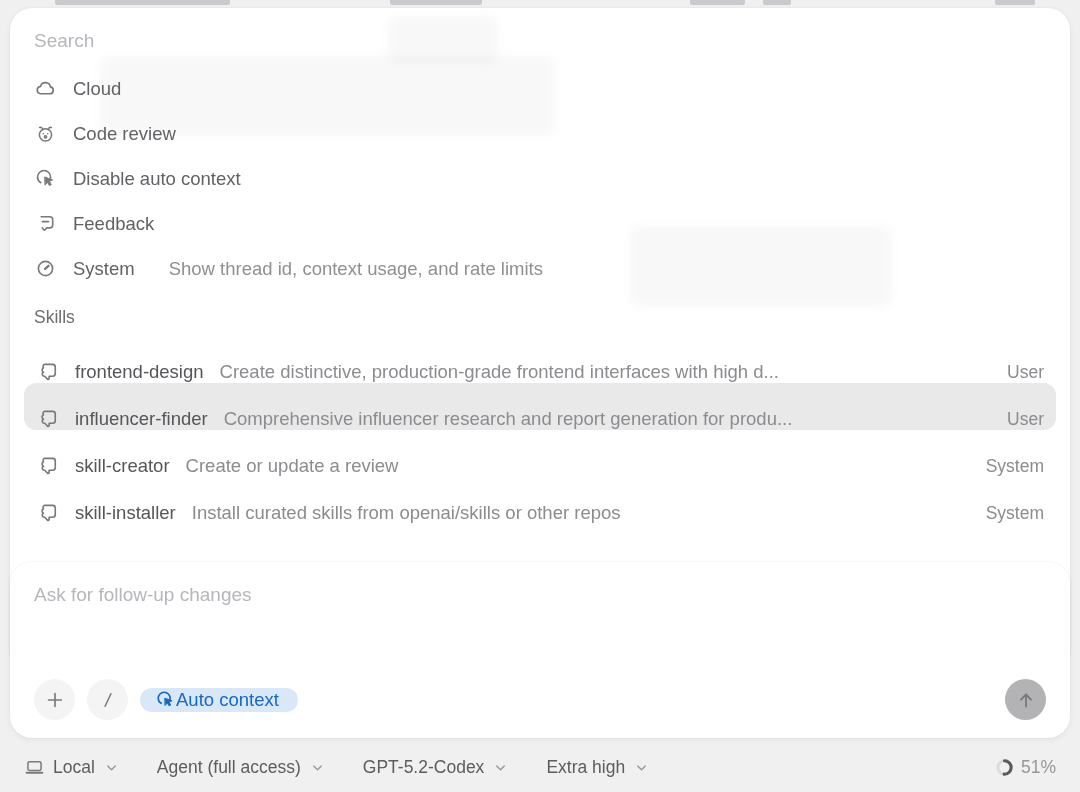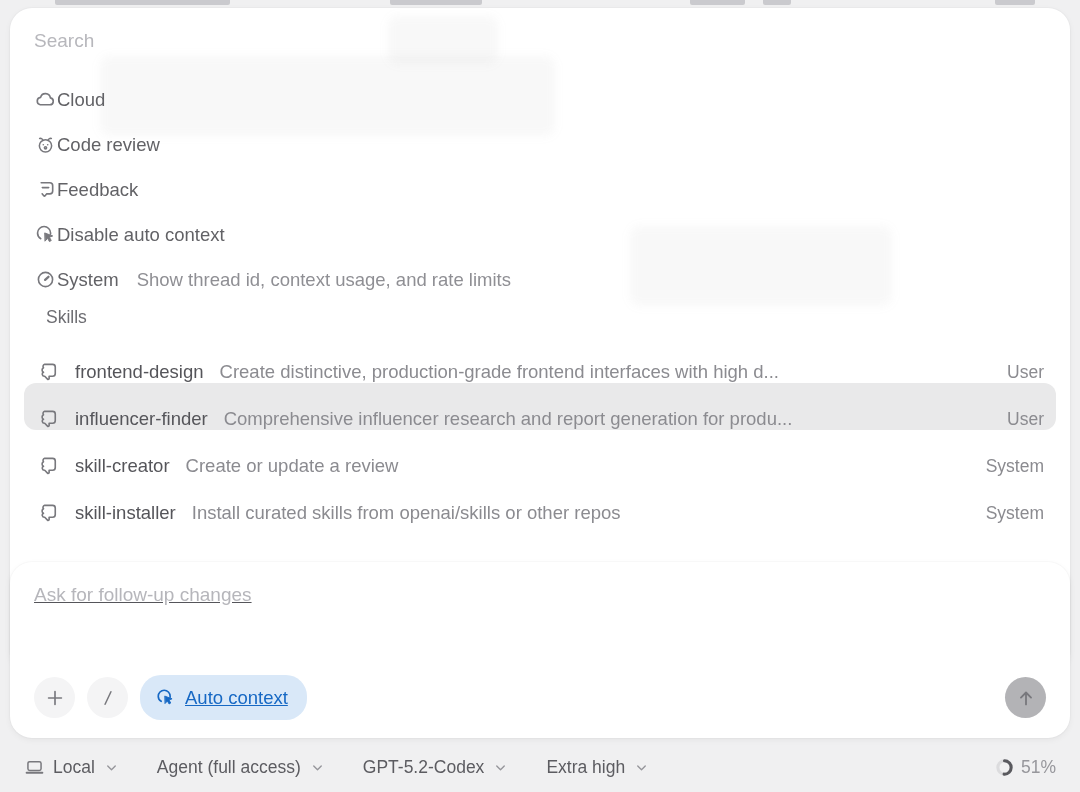--- a/index.html
+++ b/index.html
@@ -25,58 +25,57 @@
 
   .search-row { position:relative; z-index:1; padding:8px 0 4px; }
   .search-input {
     border:none; outline:none; width:100%;
     font:19px "Liberation Sans","DejaVu Sans",sans-serif;
     color:#55555a; background:transparent;
   }
   .search-input::placeholder { color:#b7b7bc; }
 
   .menu { position:relative; z-index:1; margin-top:10px; }
-  .menu-row { display:flex; align-items:flex-end; height:45px; cursor:default; }
+  .menu-row { display:flex; align-items:center; height:45px; gap:16px; cursor:default; }
   .menu-row .label { font-size:18.5px; color:#626266; }
   .menu-row .desc  { font-size:18.5px; color:#8f8f94; margin-left:18px; }
   .icon { flex:0 0 auto; display:flex; align-items:center; justify-content:center; color:#78787d; }
   .icon svg { display:block; }
 
-  .section-header { position:relative; z-index:1; font-size:17.5px; color:#6d6d72; margin:16px 12px 8px; }
+  .section-header { position:relative; z-index:1; font-size:17.5px; color:#6d6d72; margin:16px 0 8px; }
 
   .skill-row {
     position:relative; z-index:1;
     display:flex; align-items:flex-end; height:47px; gap:16px;
     margin:0 -10px; padding:0 12px; border-radius:12px; cursor:default;
   }
   .skill-row.selected { background:#e9e9ea; }
   .skill-row .name { font-size:18.5px; color:#55555a; white-space:nowrap; }
   .skill-row .desc { font-size:18.5px; color:#8b8b90; white-space:nowrap; overflow:hidden; text-overflow:ellipsis; flex:1 1 auto; }
   .skill-row .badge { font-size:17.5px; color:#8b8b90; margin-left:18px; flex:0 0 auto; }
 
   #composer { top:562px; height:176px; padding:22px 24px 18px; display:flex; flex-direction:column; }
   .composer-input {
     border:none; outline:none; width:100%; resize:none;
     font:19px "Liberation Sans","DejaVu Sans",sans-serif;
-    color:#55555a; background:transparent; flex:1 1 auto;text-decoration:underline;
+    color:#55555a; background:transparent; flex:1 1 auto;
   }
   .composer-input::placeholder { color:#b6b6bb; }
   .composer-toolbar { display:flex; align-items:center; gap:12px; }
   .round-btn {
     width:41px; height:41px; border-radius:50%;
     background:#f4f4f5; border:none; cursor:pointer;
     display:flex; align-items:center; justify-content:center;
     color:#6b6b6f; font:22px "Liberation Sans",sans-serif;
   }
   .pill-btn {
-    height:45px; border-radius:21px; border:none; cursor:pointer;
+    height:24px; border-radius:21px; border:none; cursor:pointer;
     background:#d9e8f8; color:#1668c4;
-    display:flex; align-items:center; gap:9px; padding:0 19px 0 15px;
+    display:flex; align-items:center; padding:0 19px 0 15px;
     font:500 18.5px "Liberation Sans","DejaVu Sans",sans-serif;
-    text-decoration:underline;
   }
   .send-btn {
     margin-left:auto; width:41px; height:41px; border-radius:50%;
     background:#b3b3b6; border:none; cursor:pointer; color:#ffffff;
     display:flex; align-items:center; justify-content:center;
   }
 
   #status-bar {
     position:absolute; left:0; right:0; top:738px; height:58px;
     display:flex; align-items:center; padding:0 24px; gap:0;
@@ -124,35 +123,35 @@
           <circle cx="14.3" cy="12.3" r="0.85" fill="currentColor" stroke="none"></circle>
           <circle cx="12" cy="15.4" r="1.15"></circle>
         </svg>
       </span>
       <span class="label">Code review</span>
     </div>
 
     <div class="menu-row">
       <span class="icon">
         <svg width="23" height="23" viewBox="0 0 24 24" fill="none" stroke="currentColor" stroke-width="1.7" stroke-linecap="round" stroke-linejoin="round">
+          <circle cx="10.5" cy="10.5" r="6.8" pathLength="100" stroke-dasharray="3 30 67"></circle>
+          <path d="M11.5 10.5l8 3-3.4 1.4 1.9 3.4-1.9 1.1-1.9-3.4-2.5 2.7z" fill="currentColor" stroke="currentColor" stroke-width="1"></path>
+        </svg>
+      </span>
+      <span class="label">Disable auto context</span>
+    </div>
+
+    <div class="menu-row">
+      <span class="icon">
+        <svg width="23" height="23" viewBox="0 0 24 24" fill="none" stroke="currentColor" stroke-width="1.7" stroke-linecap="round" stroke-linejoin="round">
           <path d="M7.5 5h9a3 3 0 0 1 3 3v5.5a3 3 0 0 1-3 3h-3.2l-1.9 2.2a.6.6 0 0 1-1 0l-1.9-2.2h-.... 0"></path>
           <path d="M8.7 10h6.6"></path>
         </svg>
       </span>
       <span class="label">Feedback</span>
-    </div>
-
-    <div class="menu-row">
-      <span class="icon">
-        <svg width="23" height="23" viewBox="0 0 24 24" fill="none" stroke="currentColor" stroke-width="1.7" stroke-linecap="round" stroke-linejoin="round">
-          <circle cx="10.5" cy="10.5" r="6.8" pathLength="100" stroke-dasharray="3 30 67"></circle>
-          <path d="M11.5 10.5l8 3-3.4 1.4 1.9 3.4-1.9 1.1-1.9-3.4-2.5 2.7z" fill="currentColor" stroke="currentColor" stroke-width="1"></path>
-        </svg>
-      </span>
-      <span class="label">Disable auto context</span>
     </div>
 
     <div class="menu-row">
       <span class="icon">
         <svg width="23" height="23" viewBox="0 0 24 24" fill="none" stroke="currentColor" stroke-width="1.7" stroke-linecap="round" stroke-linejoin="round">
           <circle cx="12" cy="12" r="7.4"></circle>
           <path d="M11.6 12.4l3.5-3.2" stroke-width="2.4"></path>
         </svg>
       </span>
       <span class="label">System</span>

